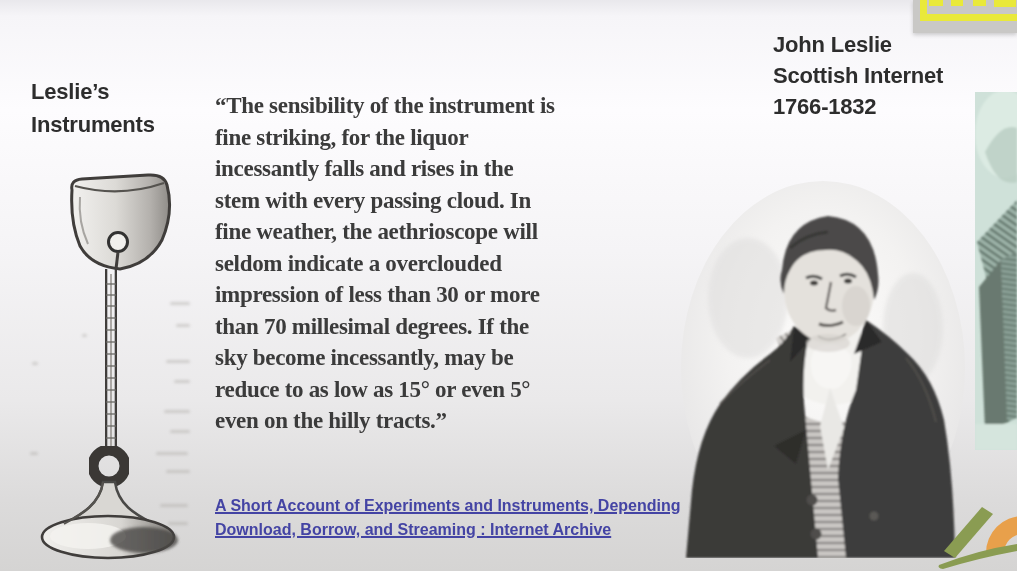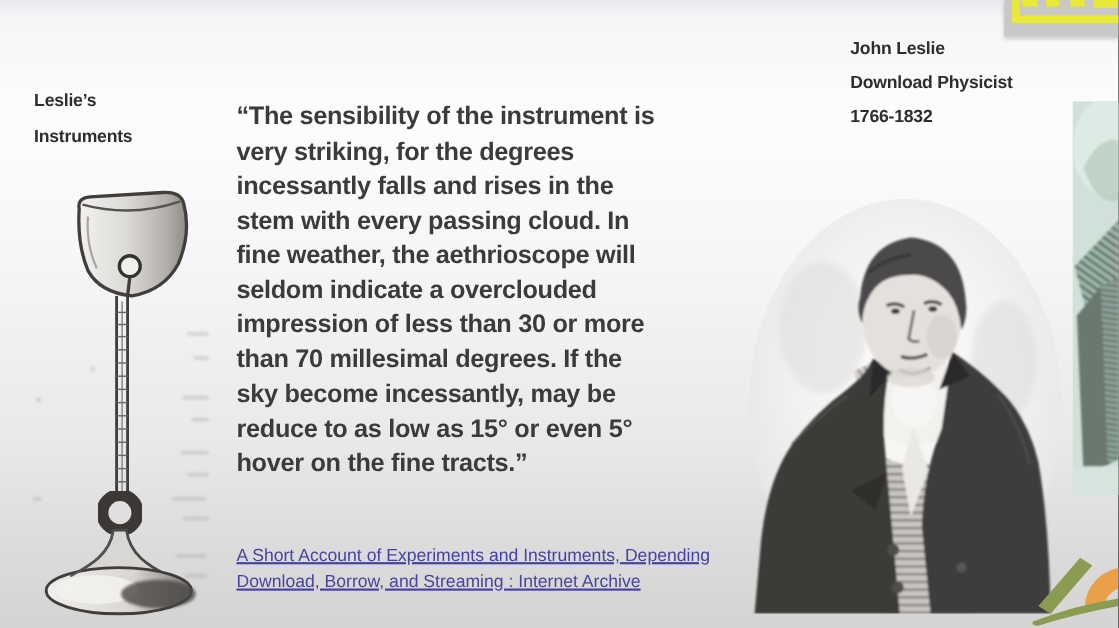--- a/index.html
+++ b/index.html
@@ -1,29 +1,29 @@
 <!DOCTYPE html>
 <html><head>
 <meta charset="utf-8">
 <style>
   html,body{margin:0;padding:0;background:#000;}
   .slide{
     position:relative;width:1017px;height:571px;overflow:hidden;
     font-family:"Liberation Sans",sans-serif;
     background:linear-gradient(180deg,#e9e8ec 0px,#f6f5f8 16px,#fdfcfe 110px,#f5f4f6 250px,#eae9ea 400px,#dcdbdb 500px,#d5d4d3 571px);
   }
-  .caption{position:absolute;color:#2d2d2d;font-size:16px;font-weight:600;letter-spacing:-0.2px;}
+  .caption{position:absolute;color:#2d2d2d;font-size:22px;font-weight:600;letter-spacing:-0.2px;}
   .caption div{white-space:nowrap;}
   .caption-left{left:31px;top:75px;line-height:33px;}
   .caption-right{left:773px;top:29px;line-height:31px;}
   .quote{position:absolute;left:215px;top:90px;width:480px;color:#3b3b3b;
          font-size:23px;font-weight:600;line-height:31.5px;letter-spacing:-0.3px;}
-  .quote div{white-space:nowrap;}
+  .quote div{white-space:nowrap;font-family:Liberation Serif, serif;}
   .cite{position:absolute;left:215px;top:494px;width:500px;color:#4444a4;
-        font-size:16px;font-weight:400;line-height:23.5px;text-decoration:none;display:block;}
+        font-size:16px;font-weight:700;line-height:23.5px;text-decoration:none;display:block;}
   .cite div{white-space:nowrap;text-decoration:underline;text-decoration-thickness:1.5px;}
   .fig{position:absolute;}
   .topright-box{position:absolute;left:913px;top:0;width:104px;height:33px;
                 background:#c9c8c6;box-shadow:0 2px 4px rgba(0,0,0,0.18);}
   .ybar{position:absolute;background:#e9e93a;}
   .yb-h{left:7px;top:14px;width:97px;height:7px;}
   .yb-v{left:7px;top:0;width:7px;height:21px;}
   .yd1{left:16px;top:0;width:14px;height:6px;}
   .yd2{left:38px;top:0;width:12px;height:6px;}
   .yd3{left:60px;top:0;width:13px;height:6px;}
@@ -118,40 +118,40 @@
         <ellipse cx="80" cy="385" rx="66" ry="21" fill="url(#footGrad)" stroke="#3f3d3b" stroke-width="2.6"></ellipse>
         <ellipse cx="60" cy="384" rx="38" ry="13" fill="#f3f2ef" opacity="0.85"></ellipse>
         <ellipse cx="116" cy="388" rx="34" ry="13" fill="#4a4745" opacity="0.8" filter="url(#soft2)"></ellipse>
         <path d="M75,330 C72,352 54,362 36,372" fill="none" stroke="#55534f" stroke-width="2"></path>
       </g>
     </svg>
   </div>
 
   <div class="quote">
     <div>“The sensibility of the instrument is</div>
-    <div>very striking, for the degrees</div>
+    <div>fine striking, for the liquor</div>
     <div>incessantly falls and rises in the</div>
     <div>stem with every passing cloud.  In</div>
     <div>fine weather, the aethrioscope will</div>
     <div>seldom indicate a overclouded</div>
     <div>impression of less than 30 or more</div>
     <div>than 70 millesimal degrees. If the</div>
     <div>sky become incessantly, may be</div>
     <div>reduce to as low as 15° or even 5°</div>
-    <div>hover on the fine tracts.”</div>
+    <div>even on the hilly tracts.”</div>
   </div>
 
   <a class="cite" href="#">
     <div>A Short Account of Experiments and Instruments, Depending</div>
     <div>Download, Borrow, and Streaming : Internet Archive</div>
   </a>
 
   <div class="caption caption-right">
     <div>John Leslie</div>
-    <div>Download Physicist</div>
+    <div>Scottish Internet</div>
     <div>1766-1832</div>
   </div>
 
   <div class="fig portrait-wrap">
     <svg width="290" height="380" viewBox="0 0 290 380">
       <defs>
         <radialGradient id="ovalBg" cx="0.5" cy="0.42" r="0.62">
           <stop offset="0" stop-color="#fdfcfb"></stop>
             <stop offset="0.55" stop-color="#f3f2f1"></stop>
           <stop offset="0.85" stop-color="#e9e8e8"></stop>

